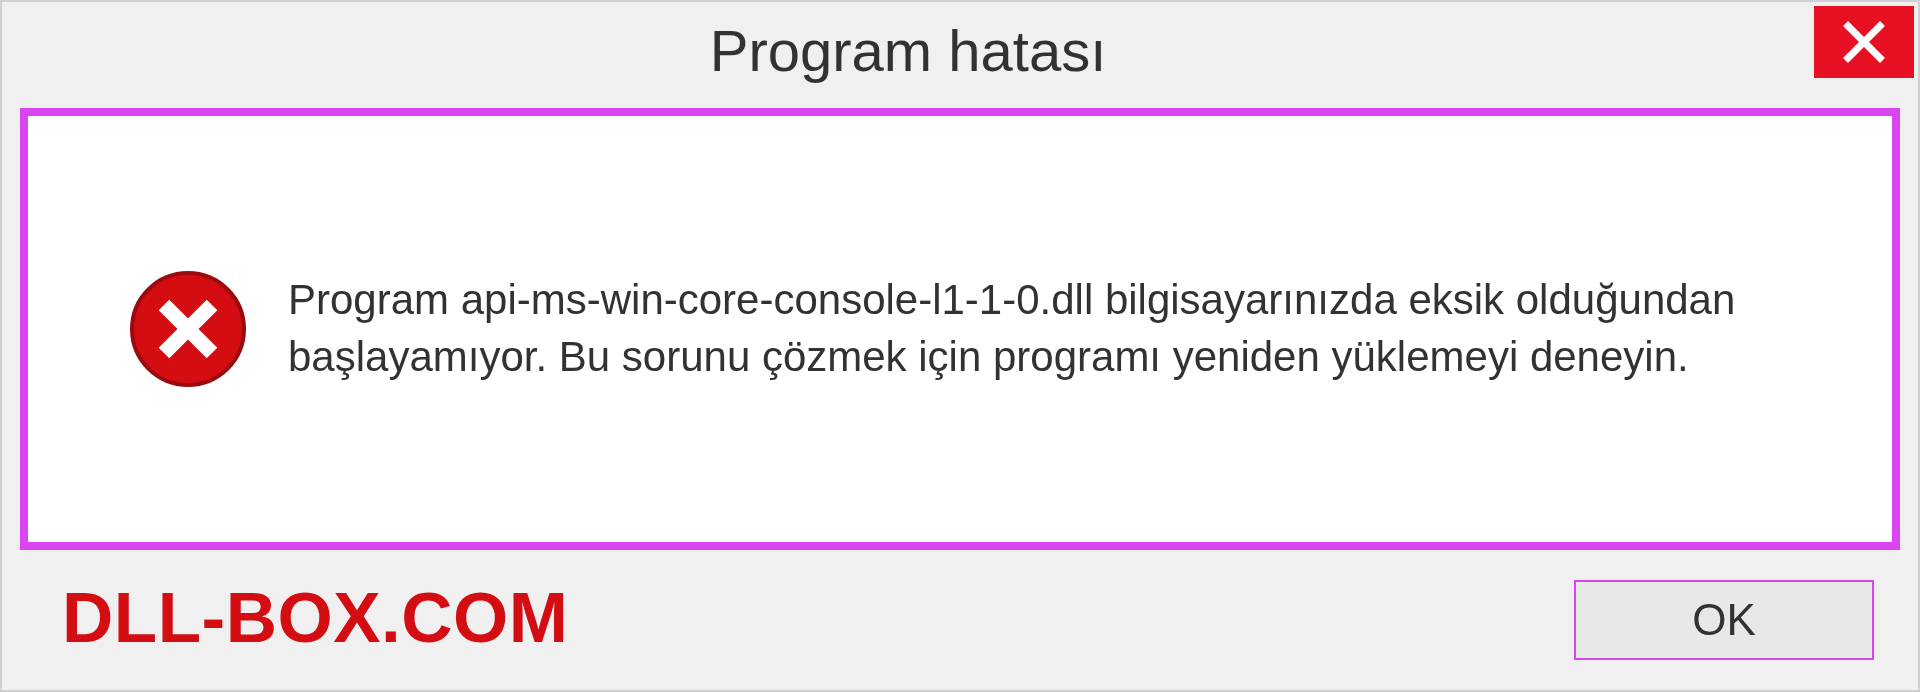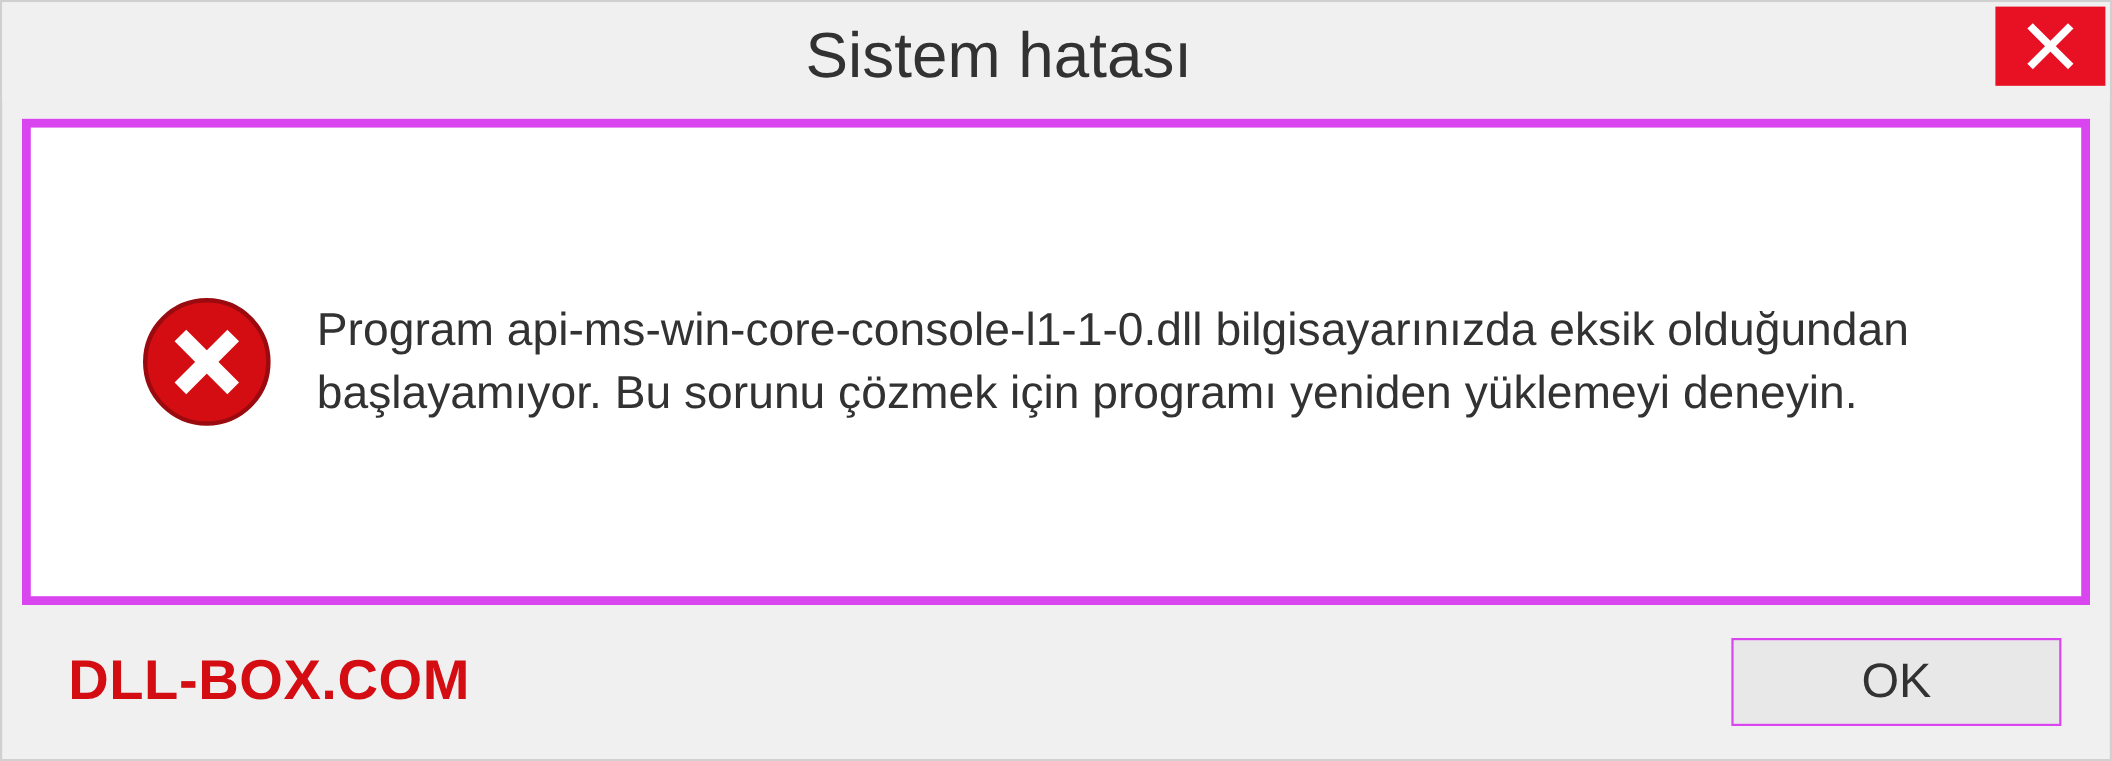--- a/index.html
+++ b/index.html
@@ -76,21 +76,21 @@
       font-weight: 400;
     }
     .footer {
       height: 140px;
       display: flex;
       align-items: center;
       justify-content: space-between;
       padding: 0 44px 0 60px;
     }
     .watermark {
-      font-size: 51px;
+      font-size: 71px;
       font-weight: 800;
       color: #d40d12;
       letter-spacing: 0.5px;
       font-family: Arial, sans-serif;
       padding-bottom: 6px;
     }
     .ok-button {
       width: 300px;
       height: 80px;
       background: #e8e8e8;
@@ -102,21 +102,21 @@
       justify-content: center;
       cursor: pointer;
       font-family: inherit;
     }
   </style>
 </head>
 <body>
 
 <div class="dialog">
   <div class="titlebar">
-    <div class="title-text">Sistem hatası</div>
+    <div class="title-text">Program hatası</div>
     <div class="close-btn">
       <svg viewBox="0 0 44 44">
         <path d="M 6 6 L 38 38 M 38 6 L 6 38" stroke="#ffffff" stroke-width="7" stroke-linecap="square" fill="none"></path>
       </svg>
     </div>
   </div>
 
   <div class="content-area">
     <div class="error-icon">
       <svg viewBox="0 0 120 120">

